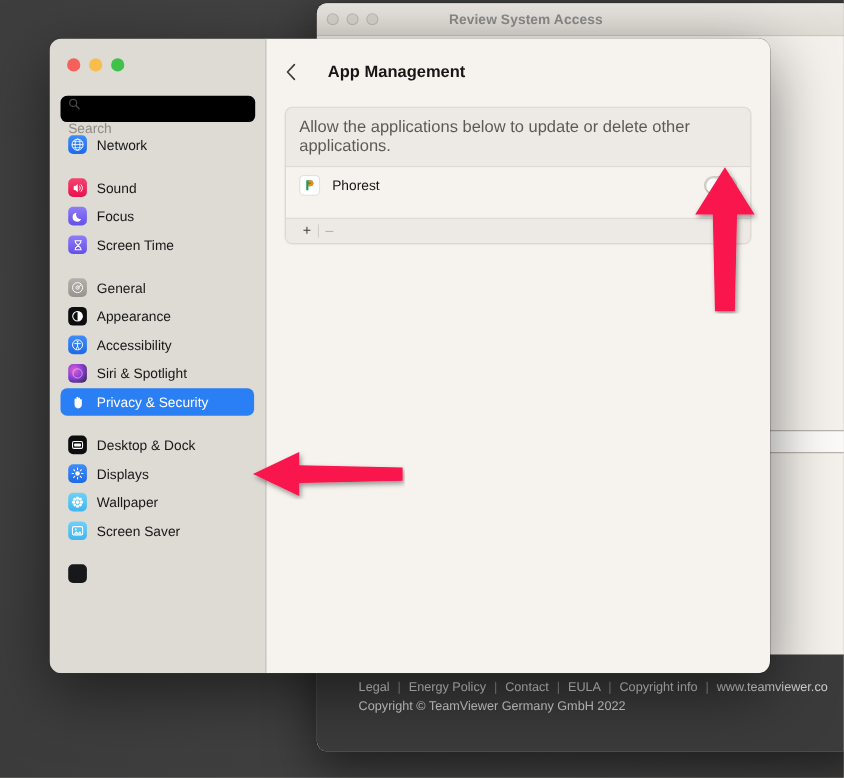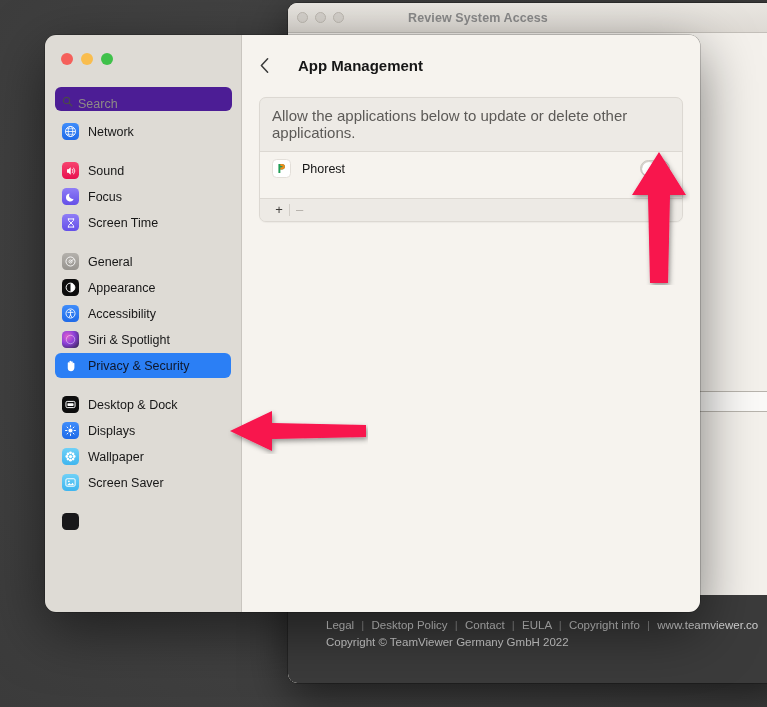--- a/index.html
+++ b/index.html
@@ -100,37 +100,37 @@
   .l-red { background:#f5605b; }
   .l-yellow { background:#f9bd4e; }
   .l-green { background:#3fc14a; }
 
   #search-wrap {
     position:absolute; left:10px; top:52px; width:177px; height:24px;
     z-index:5;
   }
   #search-box {
     width:100%; height:100%; border-radius:6px;
-    background:#4c1d95; display:flex; align-items:flex-end;
-    padding-left:7px; gap:5px;
+    background:#000000; display:flex; align-items:flex-start;
+    padding-left:7px; gap:5px;flex-direction:column;
   }
   #search-placeholder { font-size:12.5px; color:#8e8b86; }
 
   #sidebar-scroll {
     position:absolute; left:0; right:0; top:84px; bottom:0;
     padding:0 10px;
   }
   .nav-item {
     display:flex; align-items:center; gap:9px;
     height:25px; border-radius:6px; padding:0 7px;
     margin-bottom:1px;
   }
   .nav-item.selected { background:#2b7ff5; }
   .nav-label { font-size:12.5px; color:#171717; white-space:nowrap; }
-  .nav-item.selected .nav-label { color:#0f172a; }
+  .nav-item.selected .nav-label { color:#ffffff; }
   .nav-gap { height:13px; }
 
   .ico {
     width:17px; height:17px; border-radius:4.5px;
     display:flex; align-items:center; justify-content:center;
     flex:0 0 17px; font-size:10px; color:#fff; overflow:hidden;
   }
   .ico svg { display:block; }
 
   
@@ -227,21 +227,21 @@
       <div class="tv-desc">ccess files an</div>
       <div style="height:16px"></div>
       <div class="tv-field">ccess Prefere</div>
     </div>
   </div>
 
   <div id="tv-footer">
     <div id="tv-links">
       <span>Legal</span>
       <span class="sep">|</span>
-      <span>Desktop Policy</span>
+      <span>Energy Policy</span>
       <span class="sep">|</span>
       <span>Contact</span>
       <span class="sep">|</span>
       <span>EULA</span>
       <span class="sep">|</span>
       <span>Copyright info</span>
       <span class="sep">|</span>
       <span>www.teamviewer.co</span>
     </div>
     <div id="tv-copyright">Copyright © TeamViewer Germany GmbH 2022</div>

